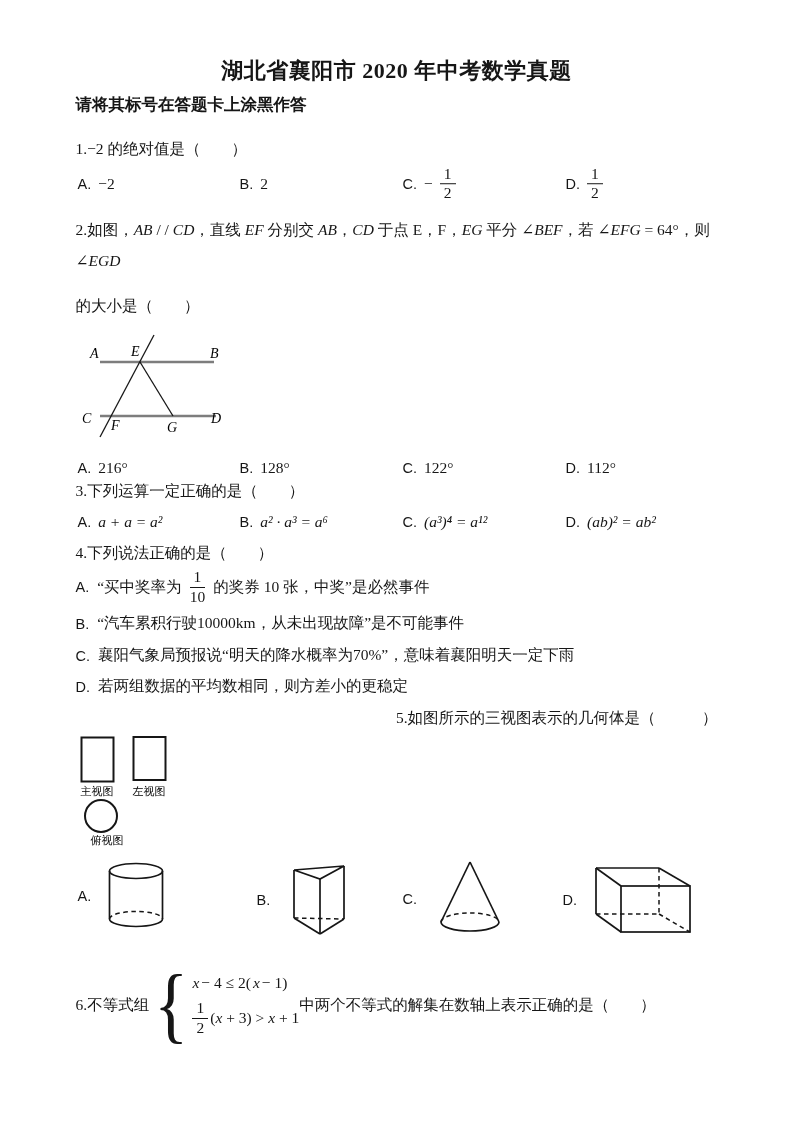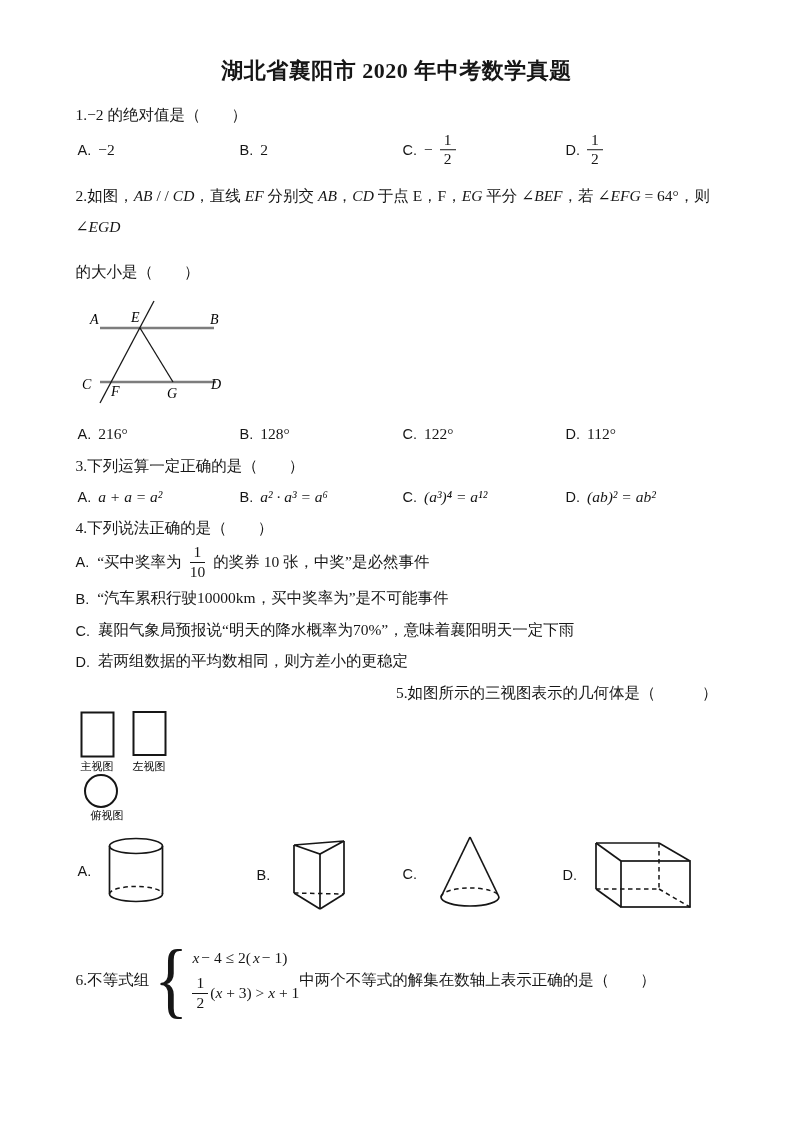--- a/index.html
+++ b/index.html
@@ -41,20 +41,21 @@
   .q6 .sys{display:flex;flex-direction:column;gap:8px;}
   .q6 .sysline{display:flex;align-items:center;gap:2px;}
 </style>
 </head>
 <body>
 
 <div class="page">
 
   <h1 class="title">湖北省襄阳市 2020 年中考数学真题</h1>
 
+  <p class="section-h">请将其标号在答题卡上涂黑作答</p>
 
   <div>
     <p class="stem" style="margin-top:16px;">1.−2 的绝对值是（　　）</p>
     <div class="opts-row" style="height:48px;">
       <span class="opt c0">
           <span class="lbl">A.</span>
           <span class="plain">−2</span>
         </span>
       <span class="opt c1">
           <span class="lbl">B.</span>
@@ -110,21 +111,21 @@
           <span class="plain">122°</span>
         </span>
       <span class="opt c3">
           <span class="lbl">D.</span>
           <span class="plain">112°</span>
         </span>
     </div>
   </div>
 
   <div>
-    <p class="stem" style="margin-top:9px;">3.下列运算一定正确的是（　　）</p>
+    <p class="stem" style="">3.下列运算一定正确的是（　　）</p>
     <div class="opts-row" style="height:40px;">
       <span class="opt c0">
           <span class="lbl">A.</span>
           <span class="math">a + a = a²</span>
         </span>
       <span class="opt c1">
           <span class="lbl">B.</span>
           <span class="math">a² · a³ = a⁶</span>
         </span>
       <span class="opt c2">
@@ -144,21 +145,21 @@
       <span class="lbl">A.</span>
         <span>“买中奖率为</span>
         <span class="frac upright">
           <span class="num">1</span>
           <span class="den">10</span>
         </span>
         <span>的奖券 10 张，中奖”是必然事件</span>
     </div>
     <div class="q4line" style="height:27px;">
       <span class="lbl">B.</span>
-        <span>“汽车累积行驶10000km，买中奖率为”是不可能事件</span>
+        <span>“汽车累积行驶10000km，从未出现故障”是不可能事件</span>
     </div>
     <div class="q4line" style="height:27px;margin-top:5px;">
       <span class="lbl">C.</span>
         <span>襄阳气象局预报说“明天的降水概率为70%”，意味着襄阳明天一定下雨</span>
     </div>
     <div class="q4line" style="height:27px;margin-top:4px;">
       <span class="lbl">D.</span>
         <span>若两组数据的平均数相同，则方差小的更稳定</span>
     </div>
   </div>

